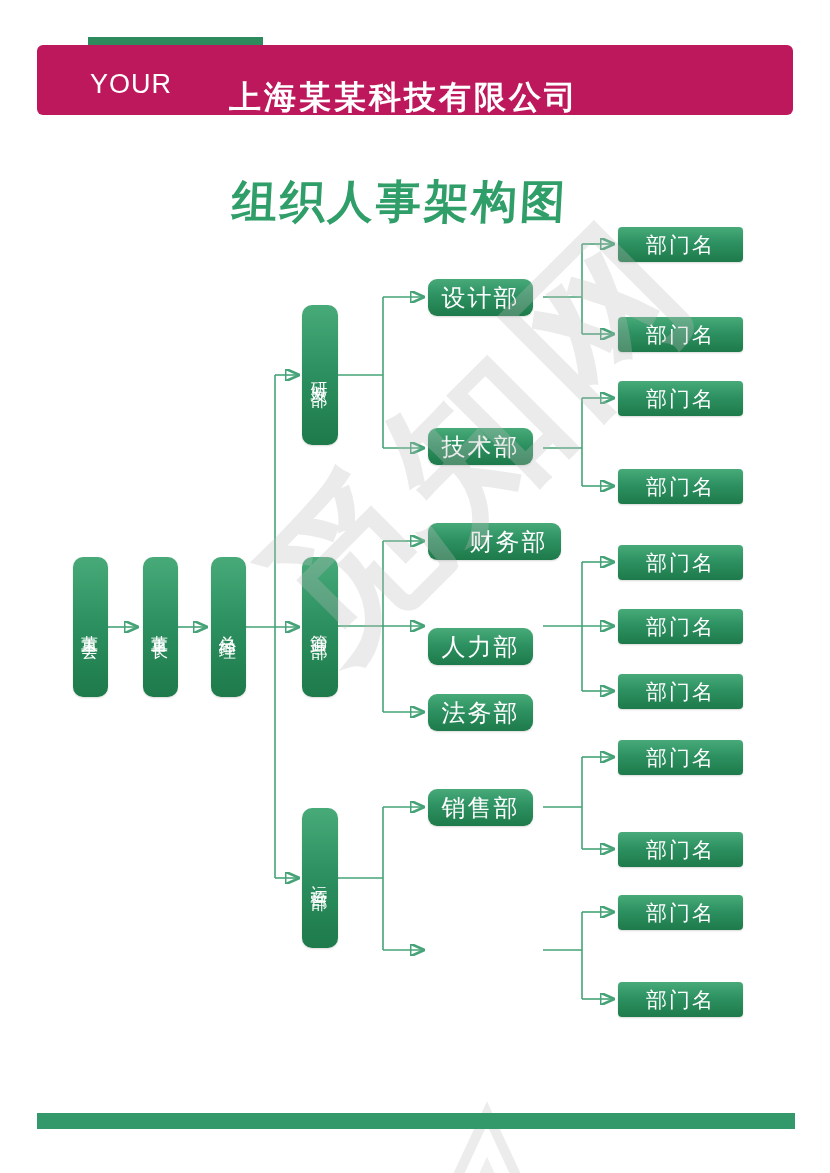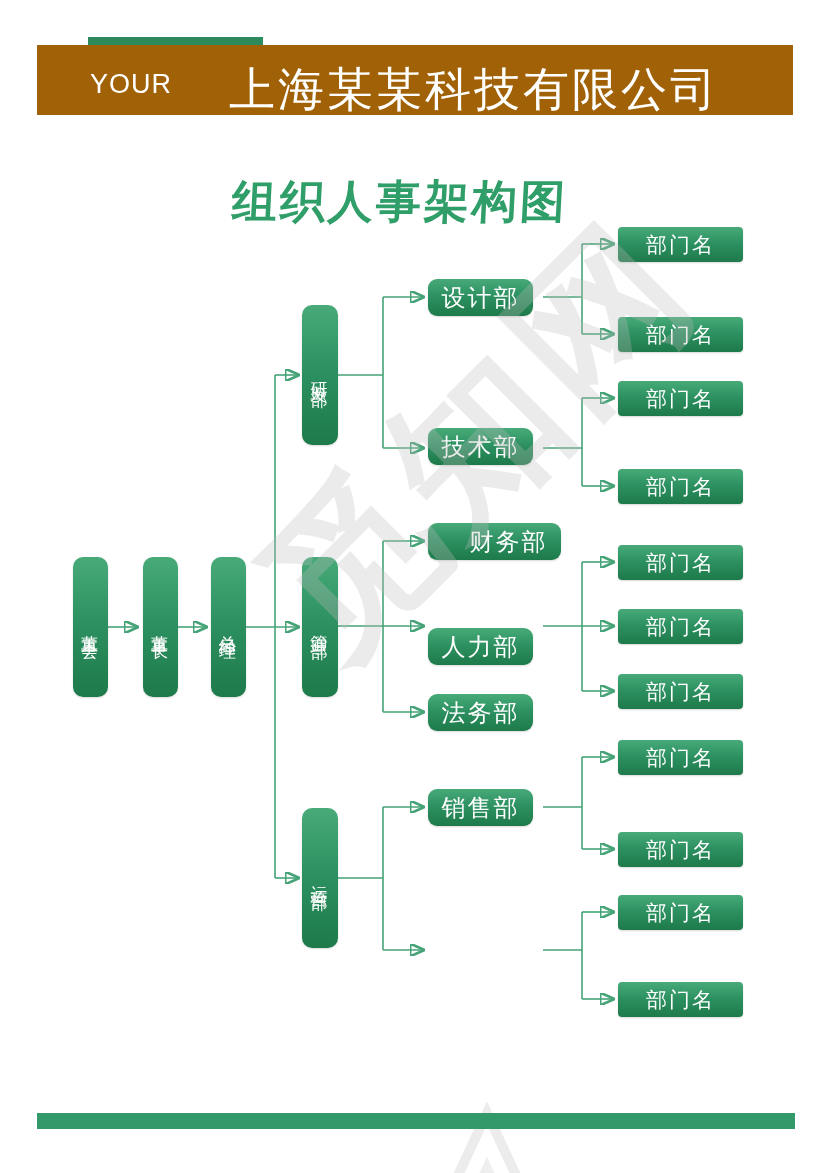--- a/index.html
+++ b/index.html
@@ -14,30 +14,31 @@
 
   
   .header-tab {
     position: absolute; left: 88px; top: 37px;
     width: 175px; height: 9px;
     background: #2c8a5c;
   }
   .header-bar {
     position: absolute; left: 37px; top: 45px;
     width: 756px; height: 70px;
-    background: #a16207;
+    background: #be185d;
+    border-radius: 6px;
   }
   .brand-text {
     position: absolute; left: 53px; top: 24px;
     color: #ffffff; font-size: 27px; letter-spacing: 1px;
     font-family: "Liberation Sans", sans-serif;
   }
   .company-name {
-    position: absolute; left: 192px; top: 14px;
-    color: #ffffff; font-size: 46px; font-weight: normal;
+    position: absolute; left: 192px; top: 31px;
+    color: #ffffff; font-size: 32px; font-weight: bold;
     letter-spacing: 3px;
   }
 
   
   .page-title {
     position: absolute; left: 232px; top: 172px;
     color: #2f9e68; font-size: 45px; font-weight: 900;
     letter-spacing: 3px;
     transform: skewX(-3deg);
   }

